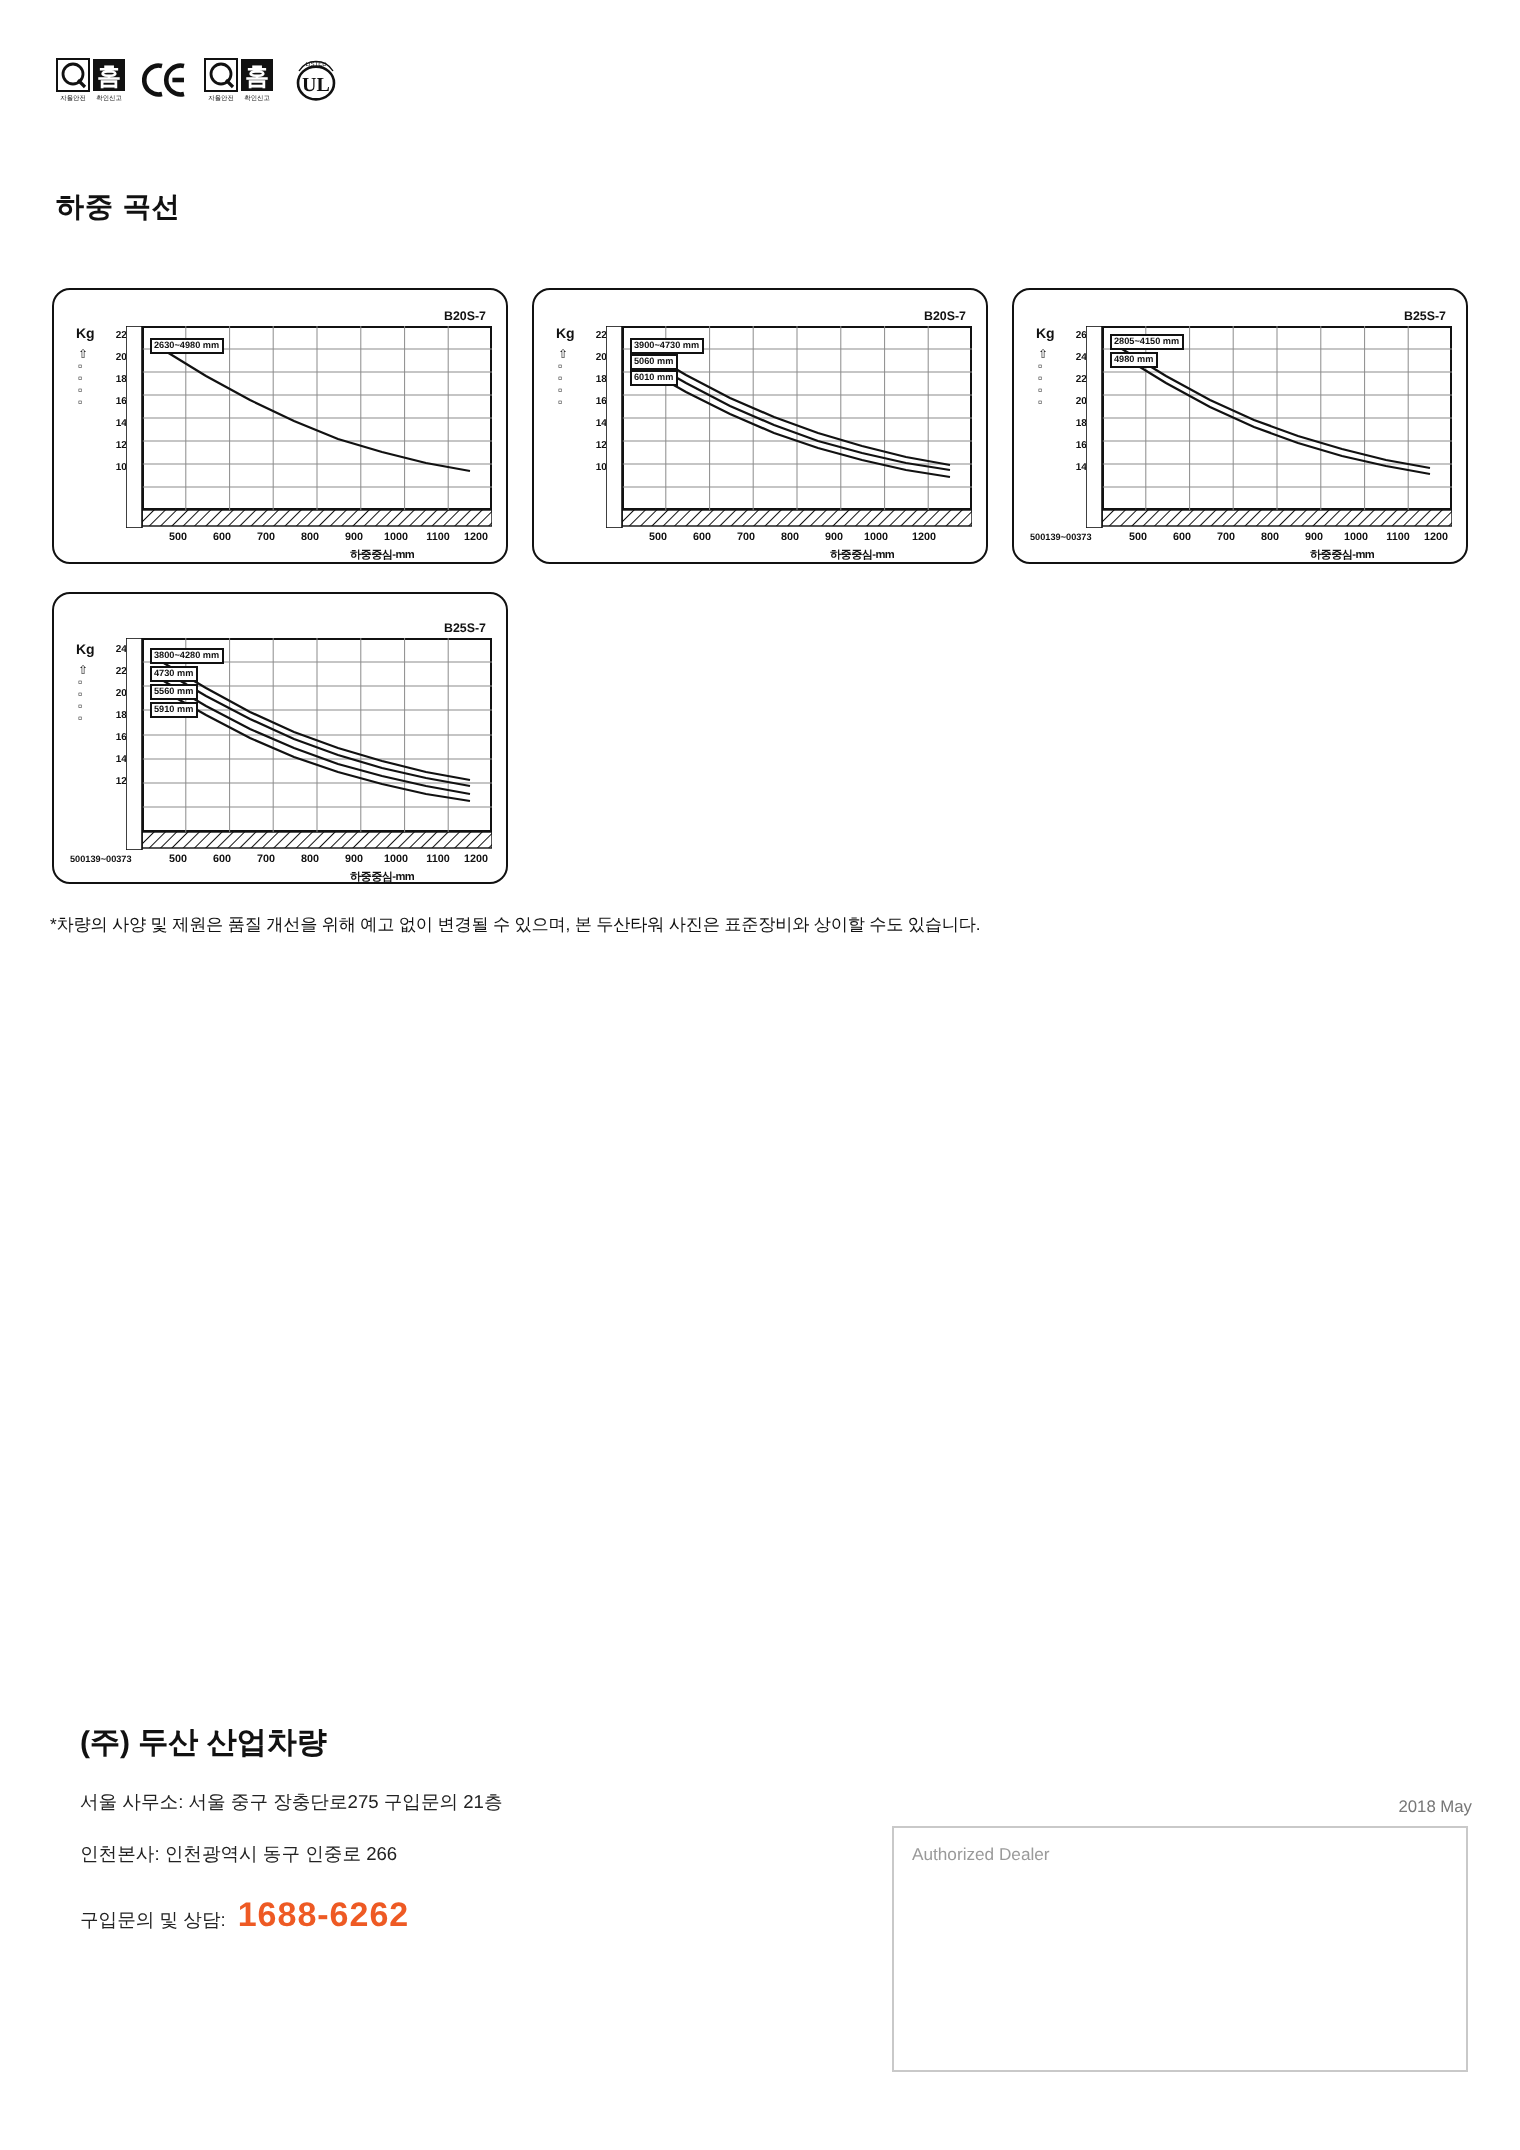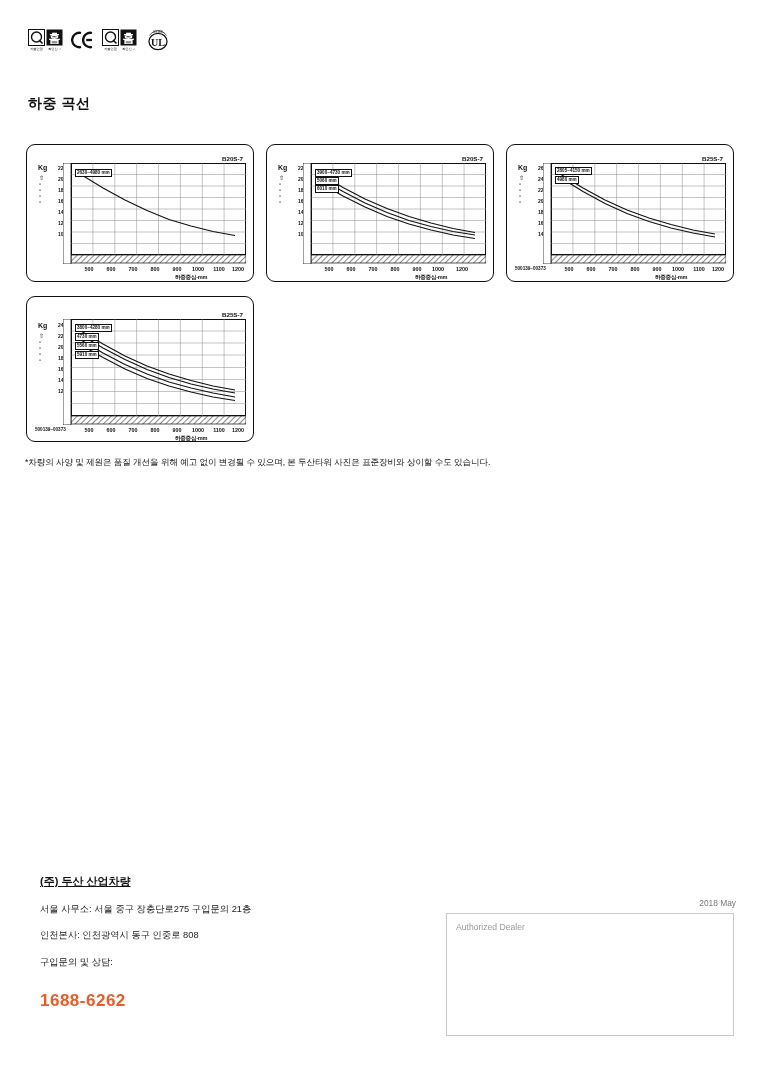--- a/index.html
+++ b/index.html
@@ -135,44 +135,42 @@
 
   
   .brand {
     position: absolute;
     left: 40px;
     top: 858px;
     width: 300px;
   }
   .brand-logo { position: relative; width: 122px; height: 46px; }
   .brand-name {
-    margin-top: 16px;
-    font-size: 11px;
-    font-weight: bold;
-    color: #111;
-    text-decoration: underline;
+    margin-top: 4px;
+    font-size: 15px;
+    font-weight: bold;
+    color: #111;
   }
   .brand-addr {
     margin-top: 14px;
     font-size: 9.3px;
     color: #222;
   }
   .brand-addr2 {
     margin-top: 13px;
     font-size: 9.3px;
     color: #222;
   }
   .brand-call {
     margin-top: 14px;
     font-size: 9.3px;
     color: #222;
     display: flex;
     align-items: baseline;
-    gap: 22px;
-    flex-direction: column;
+    gap: 6px;
   }
   .brand-phone {
     font-size: 17px;
     font-weight: bold;
     color: #ee5a24;
     letter-spacing: 0.5px;
   }
 
   .date-stamp {
     position: absolute;
@@ -520,21 +518,21 @@
     </div>
   </div>
 
 </div>
 
 <div class="footnote">*차량의 사양 및 제원은 품질 개선을 위해 예고 없이 변경될 수 있으며, 본 두산타워 사진은 표준장비와 상이할 수도 있습니다.</div>
 
 <div class="brand">
   <div class="brand-name">(주) 두산 산업차량</div>
   <div class="brand-addr">서울 사무소: 서울 중구 장충단로275 구입문의 21층</div>
-  <div class="brand-addr2">인천본사: 인천광역시 동구 인중로 808</div>
+  <div class="brand-addr2">인천본사: 인천광역시 동구 인중로 266</div>
   <div class="brand-call">
     <span>구입문의 및 상담:</span>
     <span class="brand-phone">1688-6262</span>
   </div>
 </div>
 
 <div class="date-stamp">2018 May</div>
 
 <div class="dealer-box">
   <div class="dealer-label">Authorized Dealer</div>

